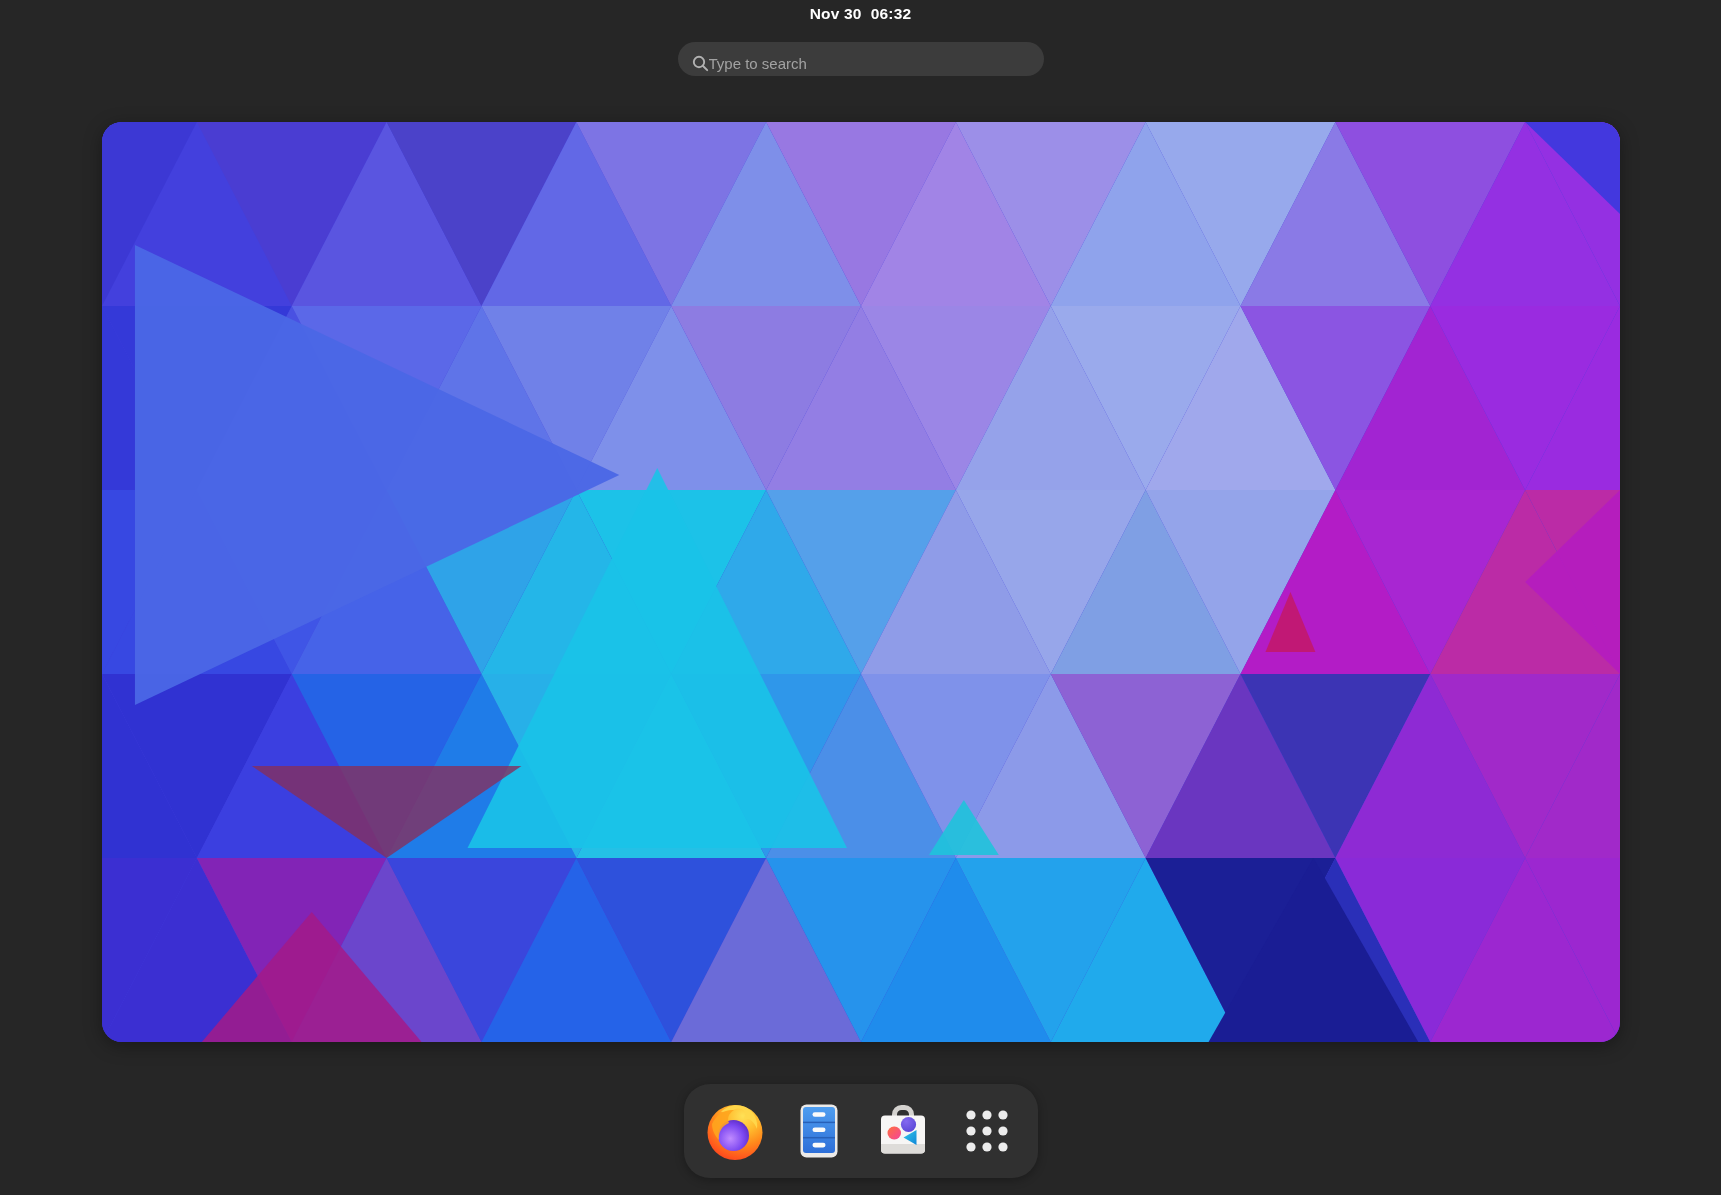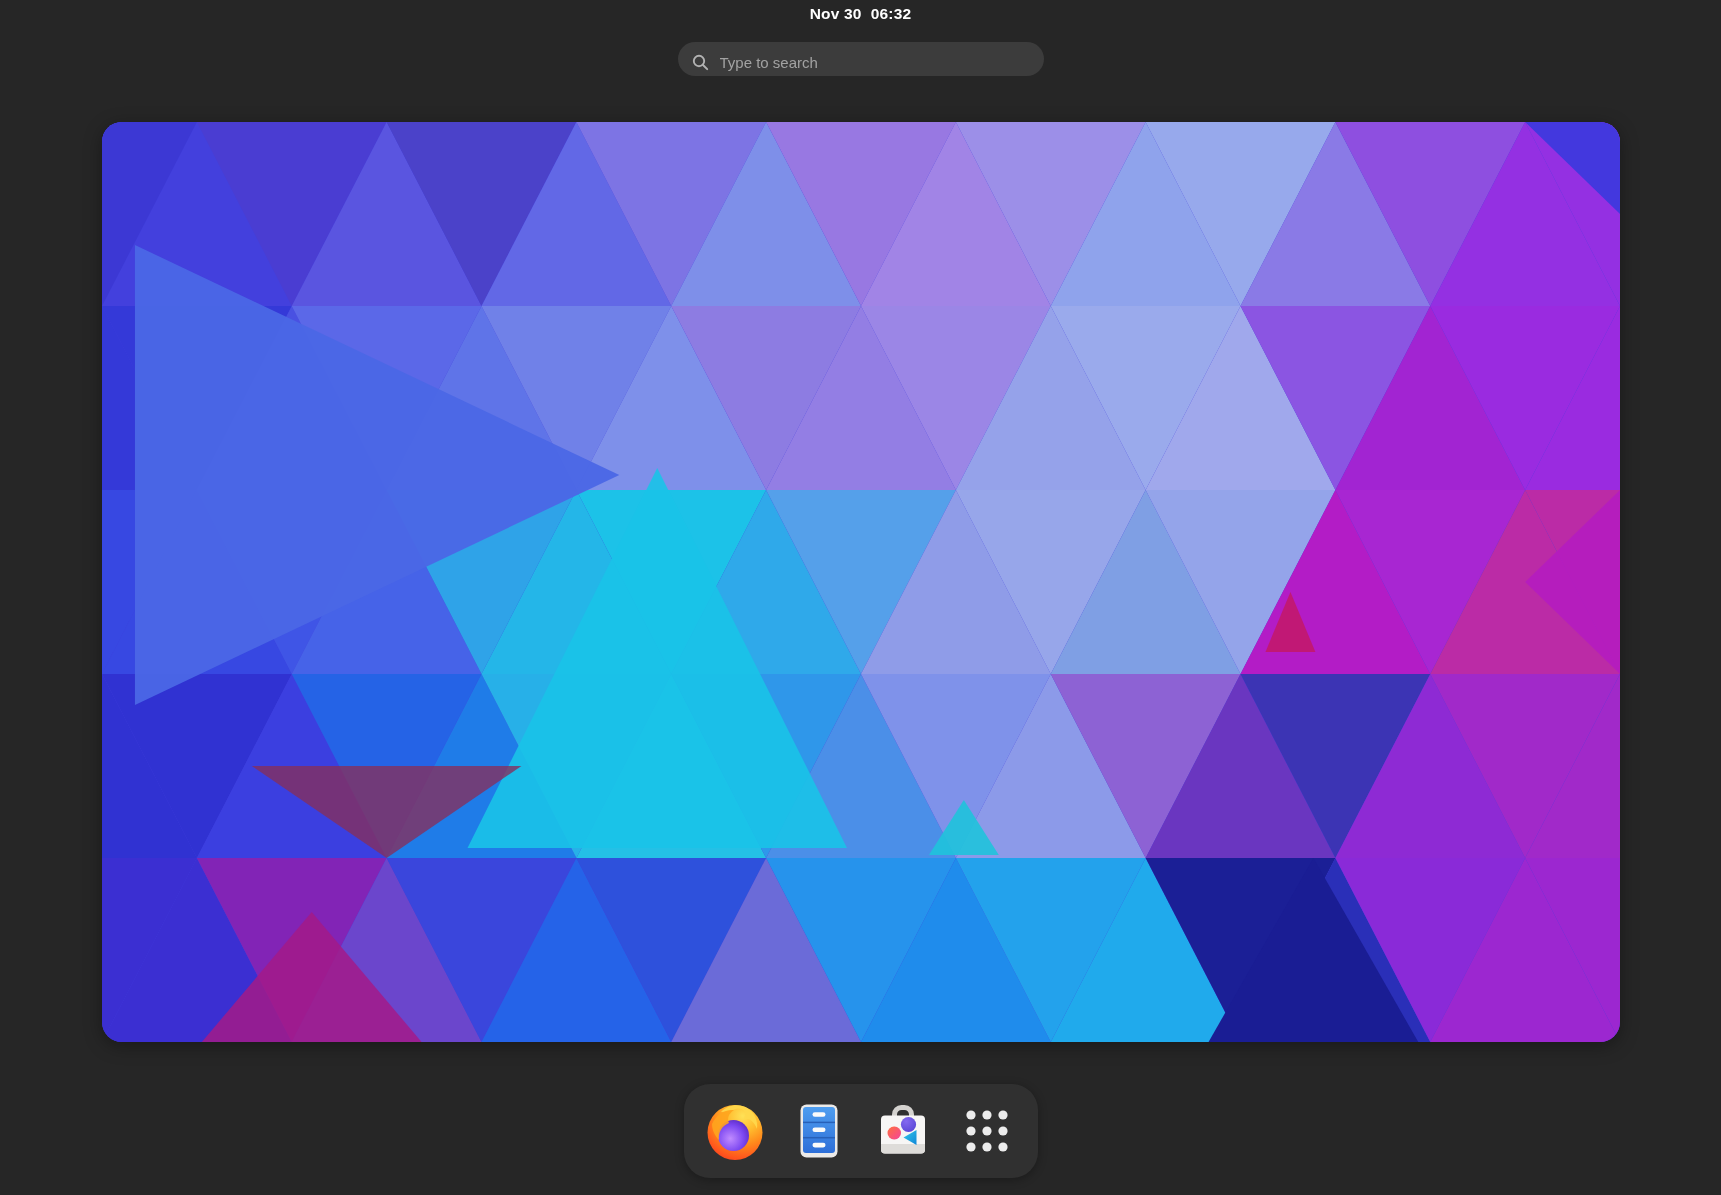--- a/index.html
+++ b/index.html
@@ -21,21 +21,21 @@
   .clock{
     display:flex;gap:9px;align-items:flex-start;
     color:var(--clock);font-size:15.5px;font-weight:700;letter-spacing:.2px;
     cursor:pointer;padding:2px 10px;border-radius:13px;
   }
   
   .searchbar{
     position:absolute;top:42px;left:50%;transform:translateX(-50%);
     width:366px;height:34px;border-radius:17px;
     background:var(--search-bg);
-    display:flex;align-items:flex-start;padding:12px 14px;gap:11px;
+    display:flex;align-items:flex-end;padding:4px 14px;gap:0;
     cursor:text;
   }
   .searchbar svg{flex:0 0 auto;display:block;}
   .searchbar input{
     flex:1;background:transparent;border:none;outline:none;
     font-family:"Liberation Sans", sans-serif;
     font-size:15px;color:#d8d8d8;
   }
   .searchbar input::placeholder{color:var(--search-ph);opacity:1;}
   

